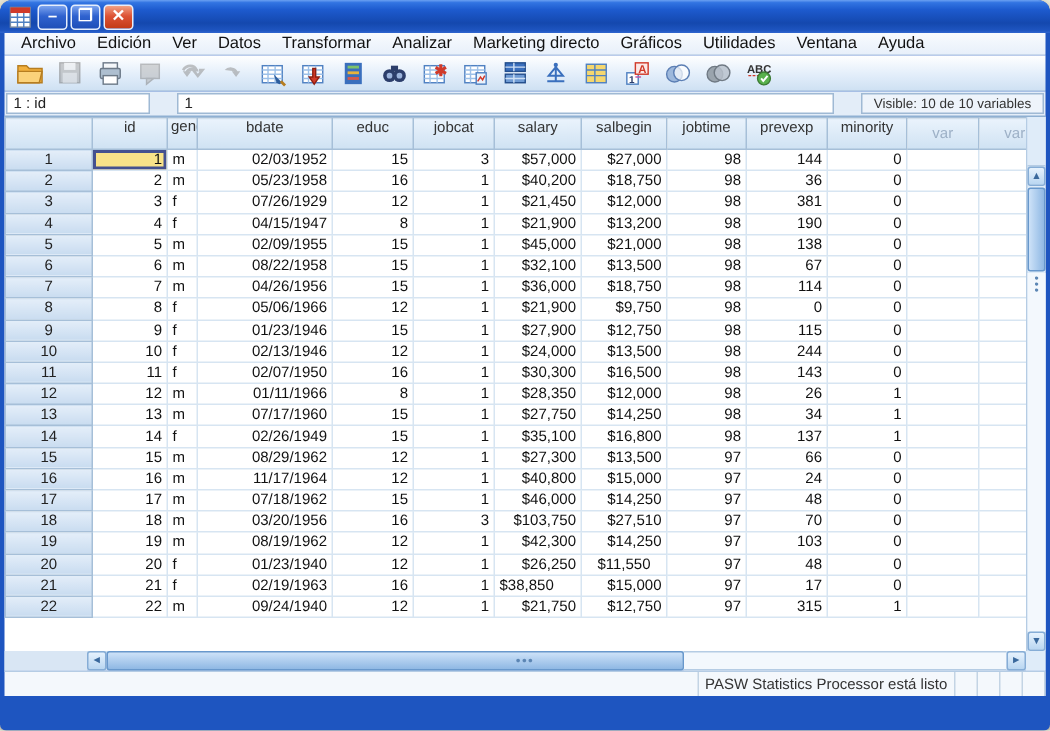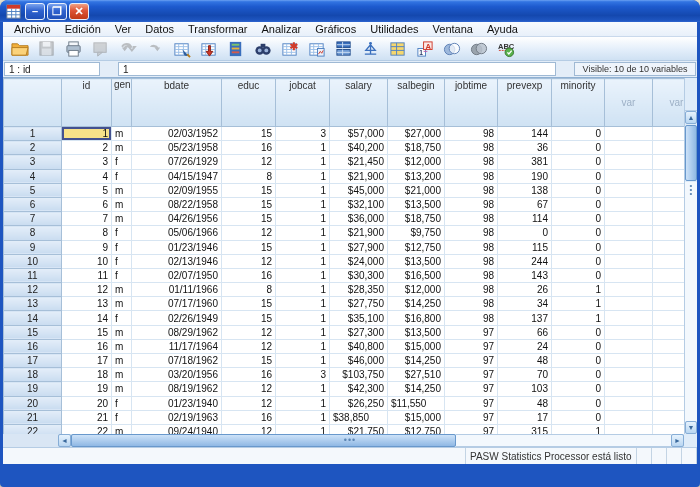--- a/index.html
+++ b/index.html
@@ -65,21 +65,21 @@
   .cellref .visbox {
     width:122px; background:#eef4fb; border:1px solid #9fb9d4; font-size:9px;
     display:flex; align-items:center; justify-content:center; color:#333; white-space:nowrap;
   }
   
   .grid-area { display:flex; height:356px; background:#fff; }
   .grid-scroll { flex:1; overflow:hidden; position:relative; }
   table.datagrid { border-collapse:collapse; table-layout:fixed; width:697px; font-size:10px; }
   table.datagrid th, table.datagrid td { overflow:hidden; white-space:nowrap; }
   table.datagrid thead th {
-    height:48px; background:linear-gradient(180deg,#eaf3fc,#cfe2f3);
+    height:21px; background:linear-gradient(180deg,#eaf3fc,#cfe2f3);
     border:1px solid #a6bfd8; color:#333; font-weight:normal;
     text-align:center; vertical-align:top; padding:1px 2px;
   }
   table.datagrid thead th.gender-hdr { word-break:break-all; line-height:10px; }
   table.datagrid thead th.var-hdr { color:#9db0c6; vertical-align:middle; }
   table.datagrid tbody th {
     background:linear-gradient(180deg,#e4eef9,#c9dcf0);
     border:1px solid #a6bfd8; color:#222; font-weight:normal; text-align:center;
   }
   table.datagrid td { border:1px solid #d7e5f2; padding:0 3px; color:#111; height:14.2px; }
@@ -148,20 +148,21 @@
     </span>
   </div>
 
   <div class="menubar" id="menubar">
       <span class="menu-item">Archivo</span>
       <span class="menu-item">Edición</span>
       <span class="menu-item">Ver</span>
       <span class="menu-item">Datos</span>
       <span class="menu-item">Transformar</span>
       <span class="menu-item">Analizar</span>
+      <span class="menu-item">Marketing directo</span>
       <span class="menu-item">Gráficos</span>
       <span class="menu-item">Utilidades</span>
       <span class="menu-item">Ventana</span>
       <span class="menu-item">Ayuda</span>
     </div>
 
   <div class="toolbar" id="toolbar">
       <button class="tb-btn">
         <svg viewBox="0 0 19 19">
           <path d="M1 4h6l2 2h9v10H1z" fill="#f2b03c" stroke="#b67d20"></path>
@@ -624,21 +625,21 @@
               <td></td>
             </tr>
             <tr>
               <th>20</th>
               <td style="text-align: right;">20</td>
               <td style="text-align: left;">f</td>
               <td style="text-align: right;">01/23/1940</td>
               <td style="text-align: right;">12</td>
               <td style="text-align: right;">1</td>
               <td style="text-align: right;">$26,250</td>
-              <td style="text-align: left; margin-top: 20px;">$11,550</td>
+              <td style="text-align: center; margin-top: 20px;">$11,550</td>
               <td style="text-align: right;">97</td>
               <td style="text-align: right;">48</td>
               <td style="text-align: right;">0</td>
               <td></td>
               <td></td>
             </tr>
             <tr>
               <th>21</th>
               <td style="text-align: right;">21</td>
               <td style="text-align: left;">f</td>

